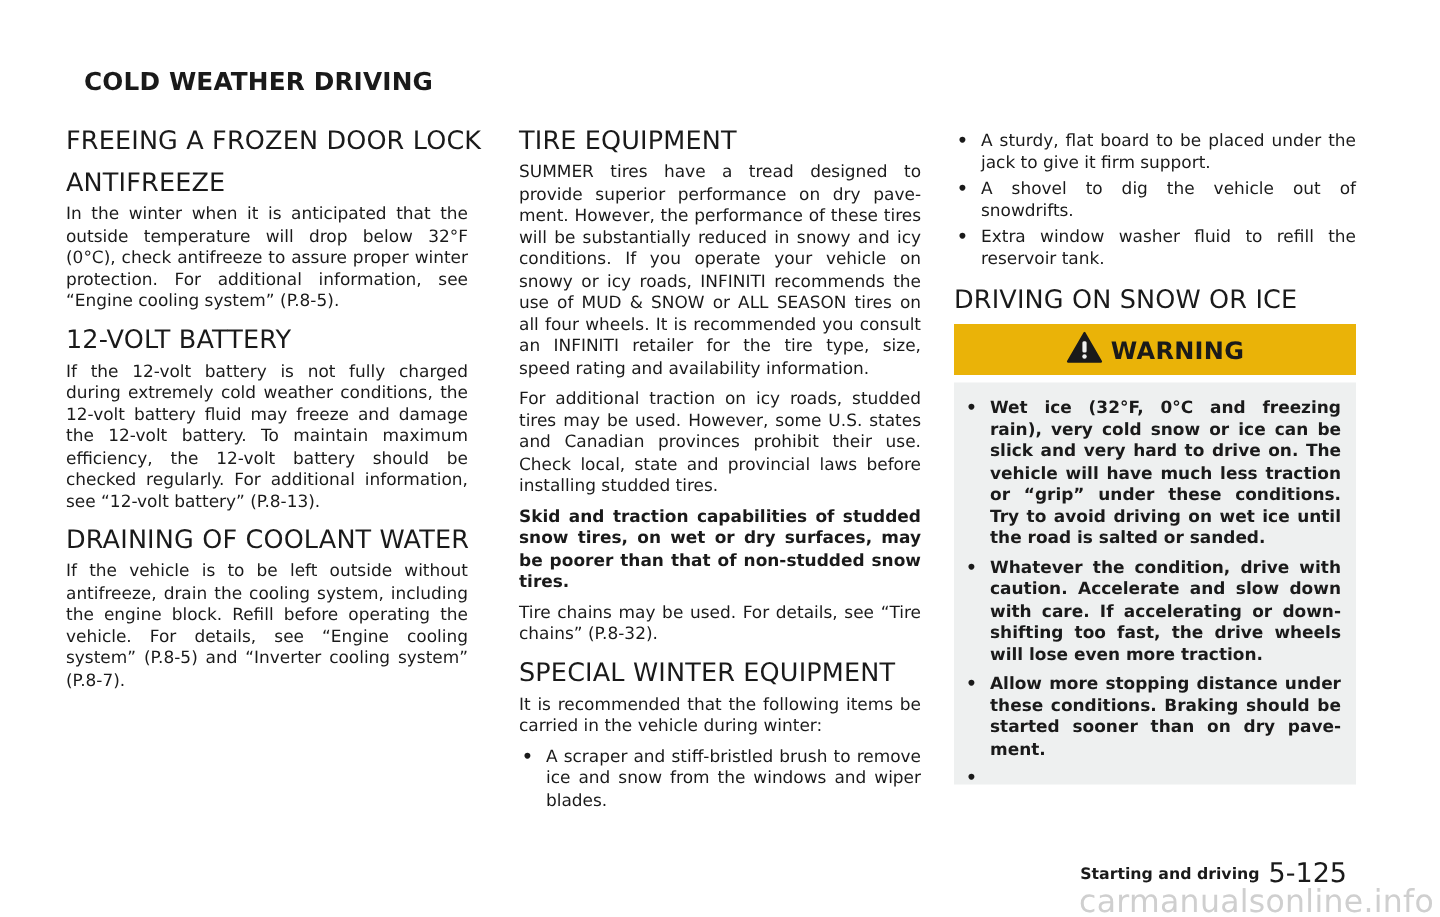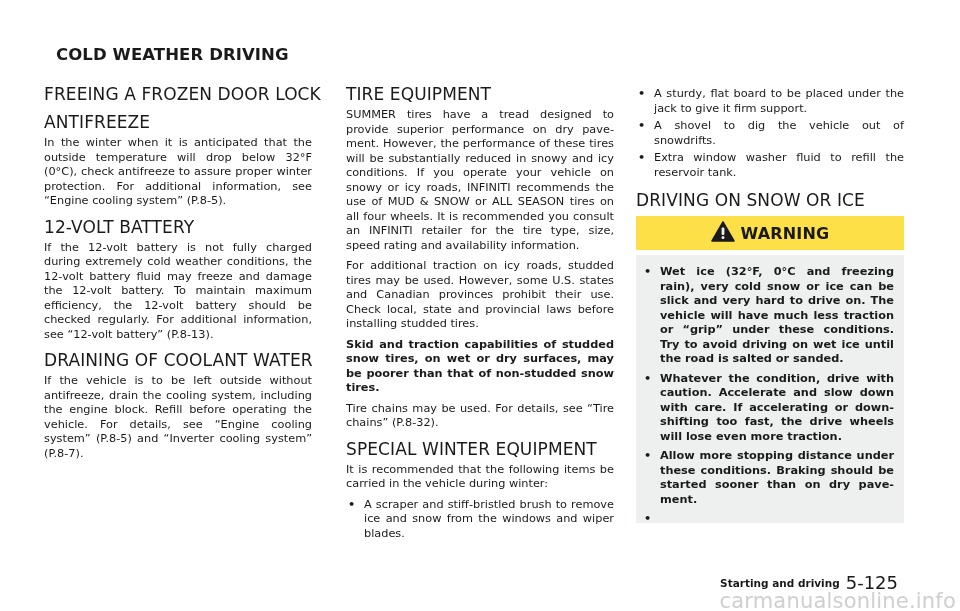--- a/index.html
+++ b/index.html
@@ -28,21 +28,21 @@
   ul.bullets { list-style: none; margin: 0 0 6px 0; padding: 0; }
   ul.bullets li {
     position: relative; padding-left: 18px; font-size: 11.3px; line-height: 14.5px;
     text-align: justify; margin-bottom: 3px;
   }
   ul.bullets li .dot {
     position: absolute; left: 2px; top: 0; font-weight: bold;
   }
   .warning-box { margin-top: 6px; width: 268px; }
   .warning-head {
-    background: #fde047; height: 34px; display: flex; align-items: center; justify-content: center;
+    background: #eab308; height: 34px; display: flex; align-items: center; justify-content: center;
     gap: 6px; margin-bottom: 5px;
   }
   .warning-head .label { font-weight: bold; font-size: 16px; letter-spacing: 0.2px; }
   .warning-body { background: #eef0f0; padding: 10px 10px 10px 6px; }
   .warning-body ul.bullets li { font-weight: bold; margin-bottom: 5px; padding-left: 18px; }
   .warning-body ul.bullets li:last-child { margin-bottom: 0; }
   .footer {
     position: absolute; right: 62px; top: 572px; display: flex; align-items: center; gap: 6px;
   }
   .footer .section-name { font-size: 10.5px; font-weight: bold; }

